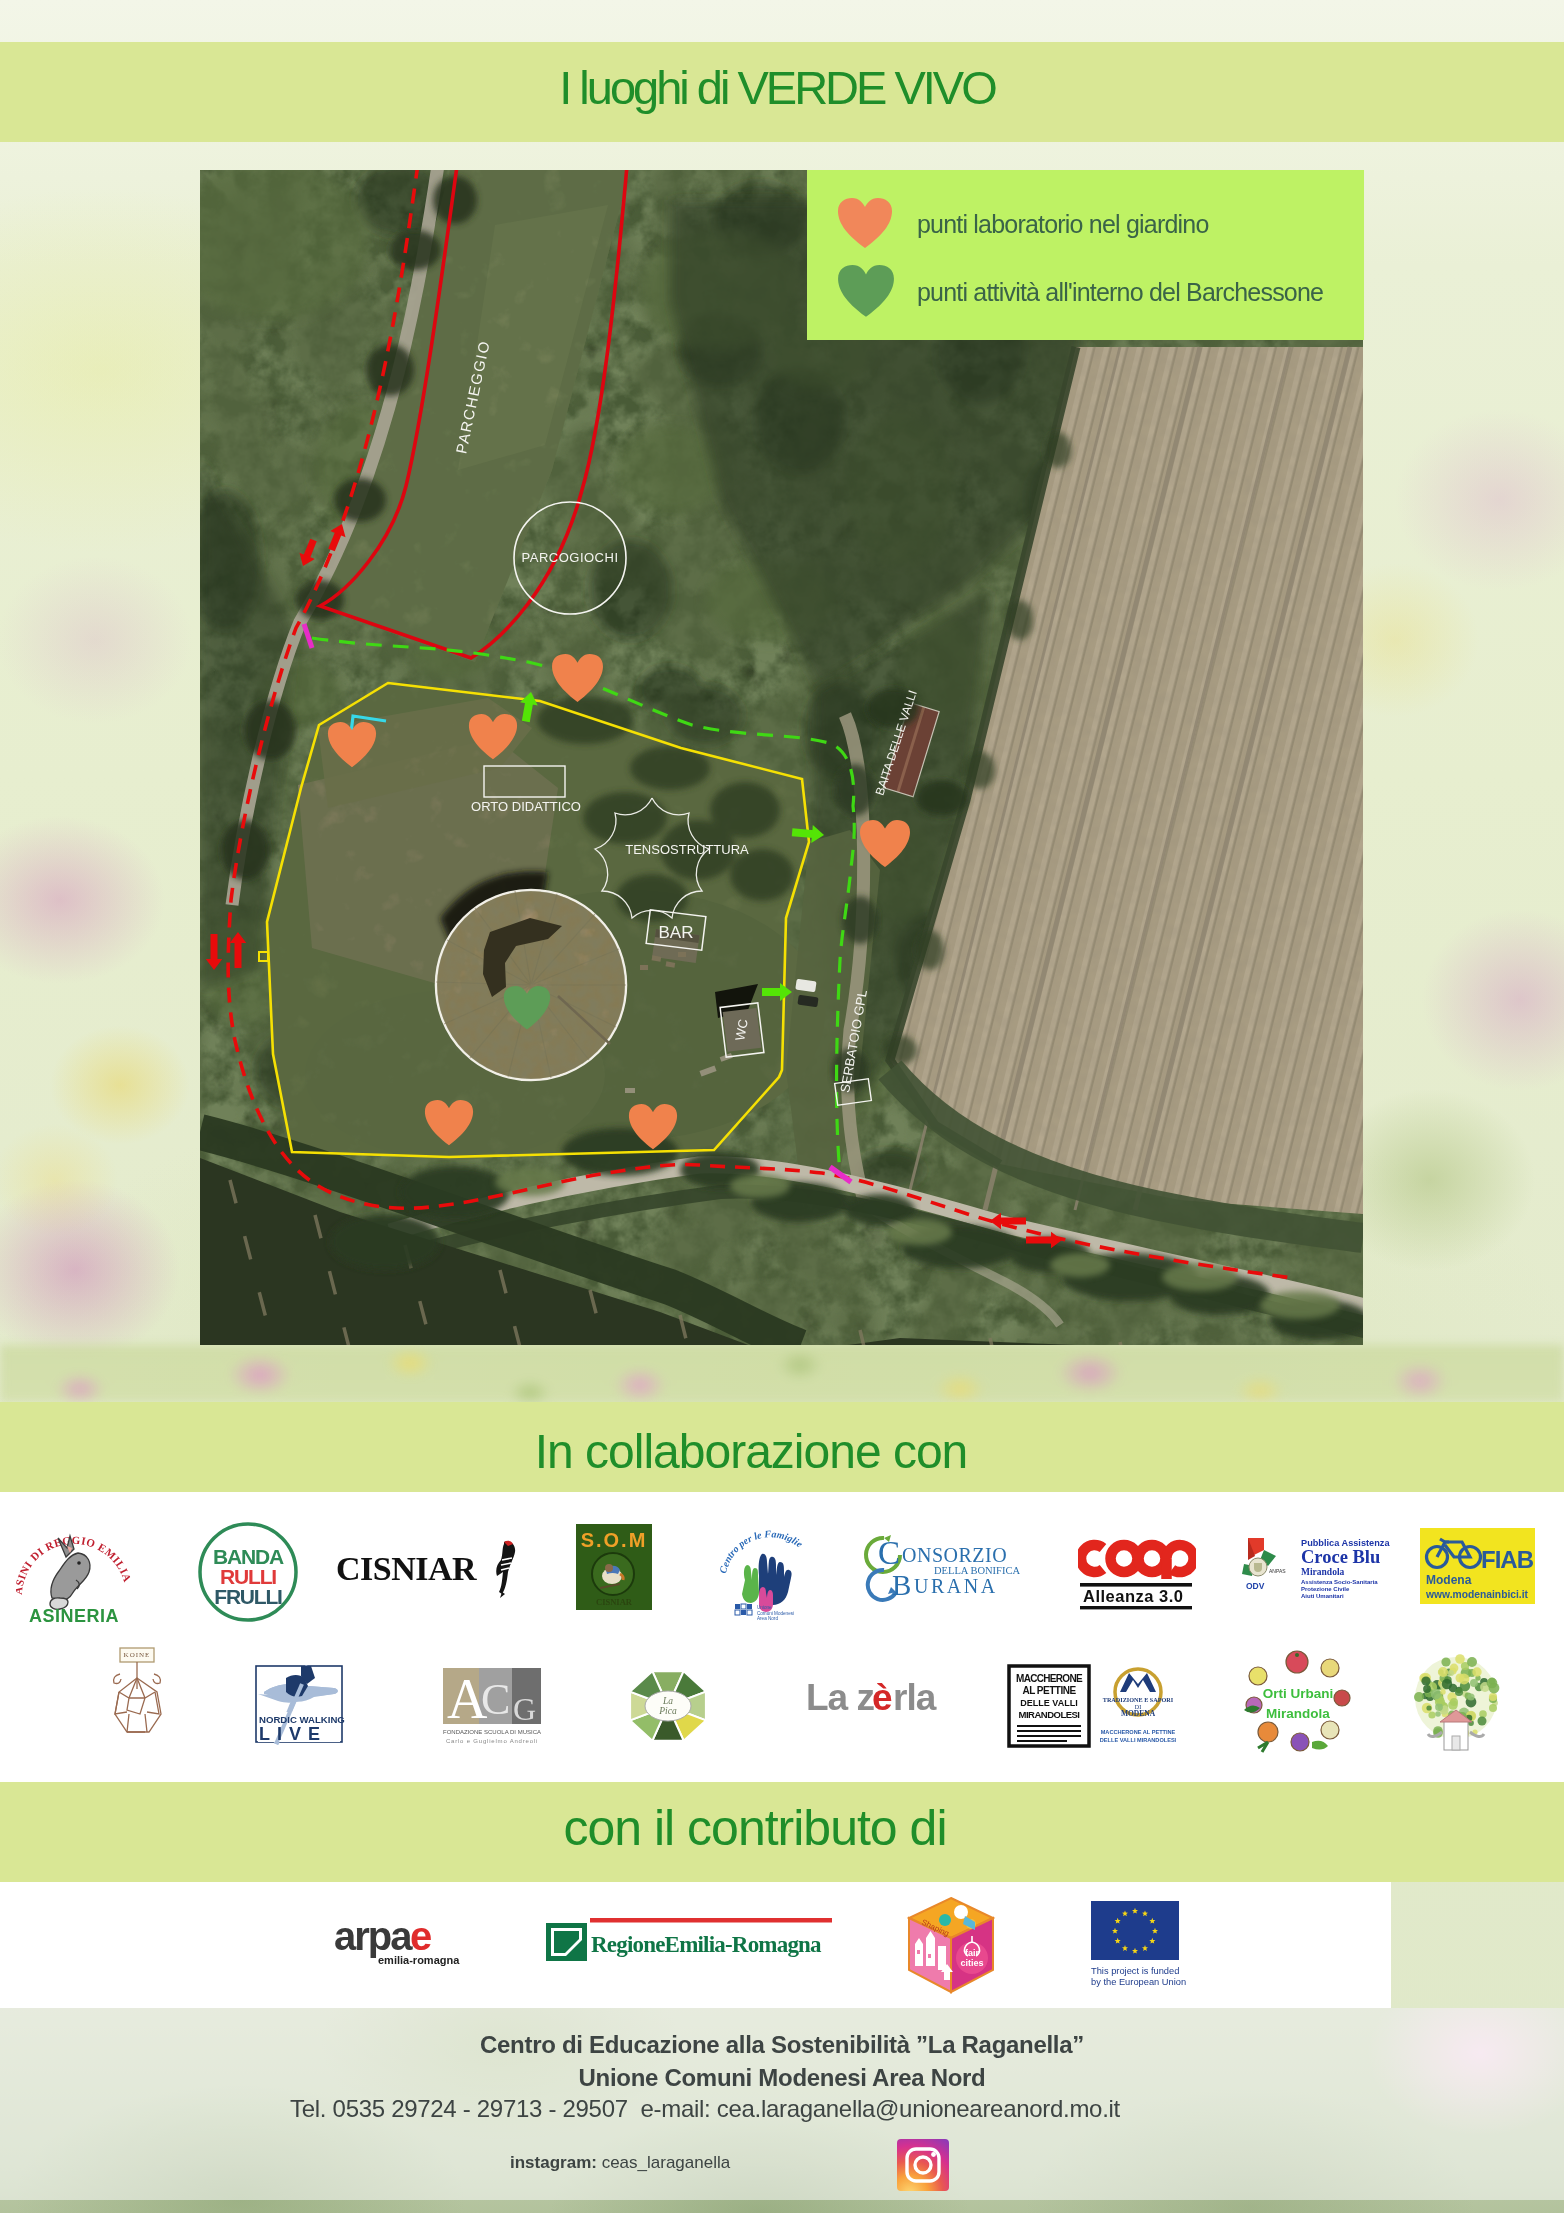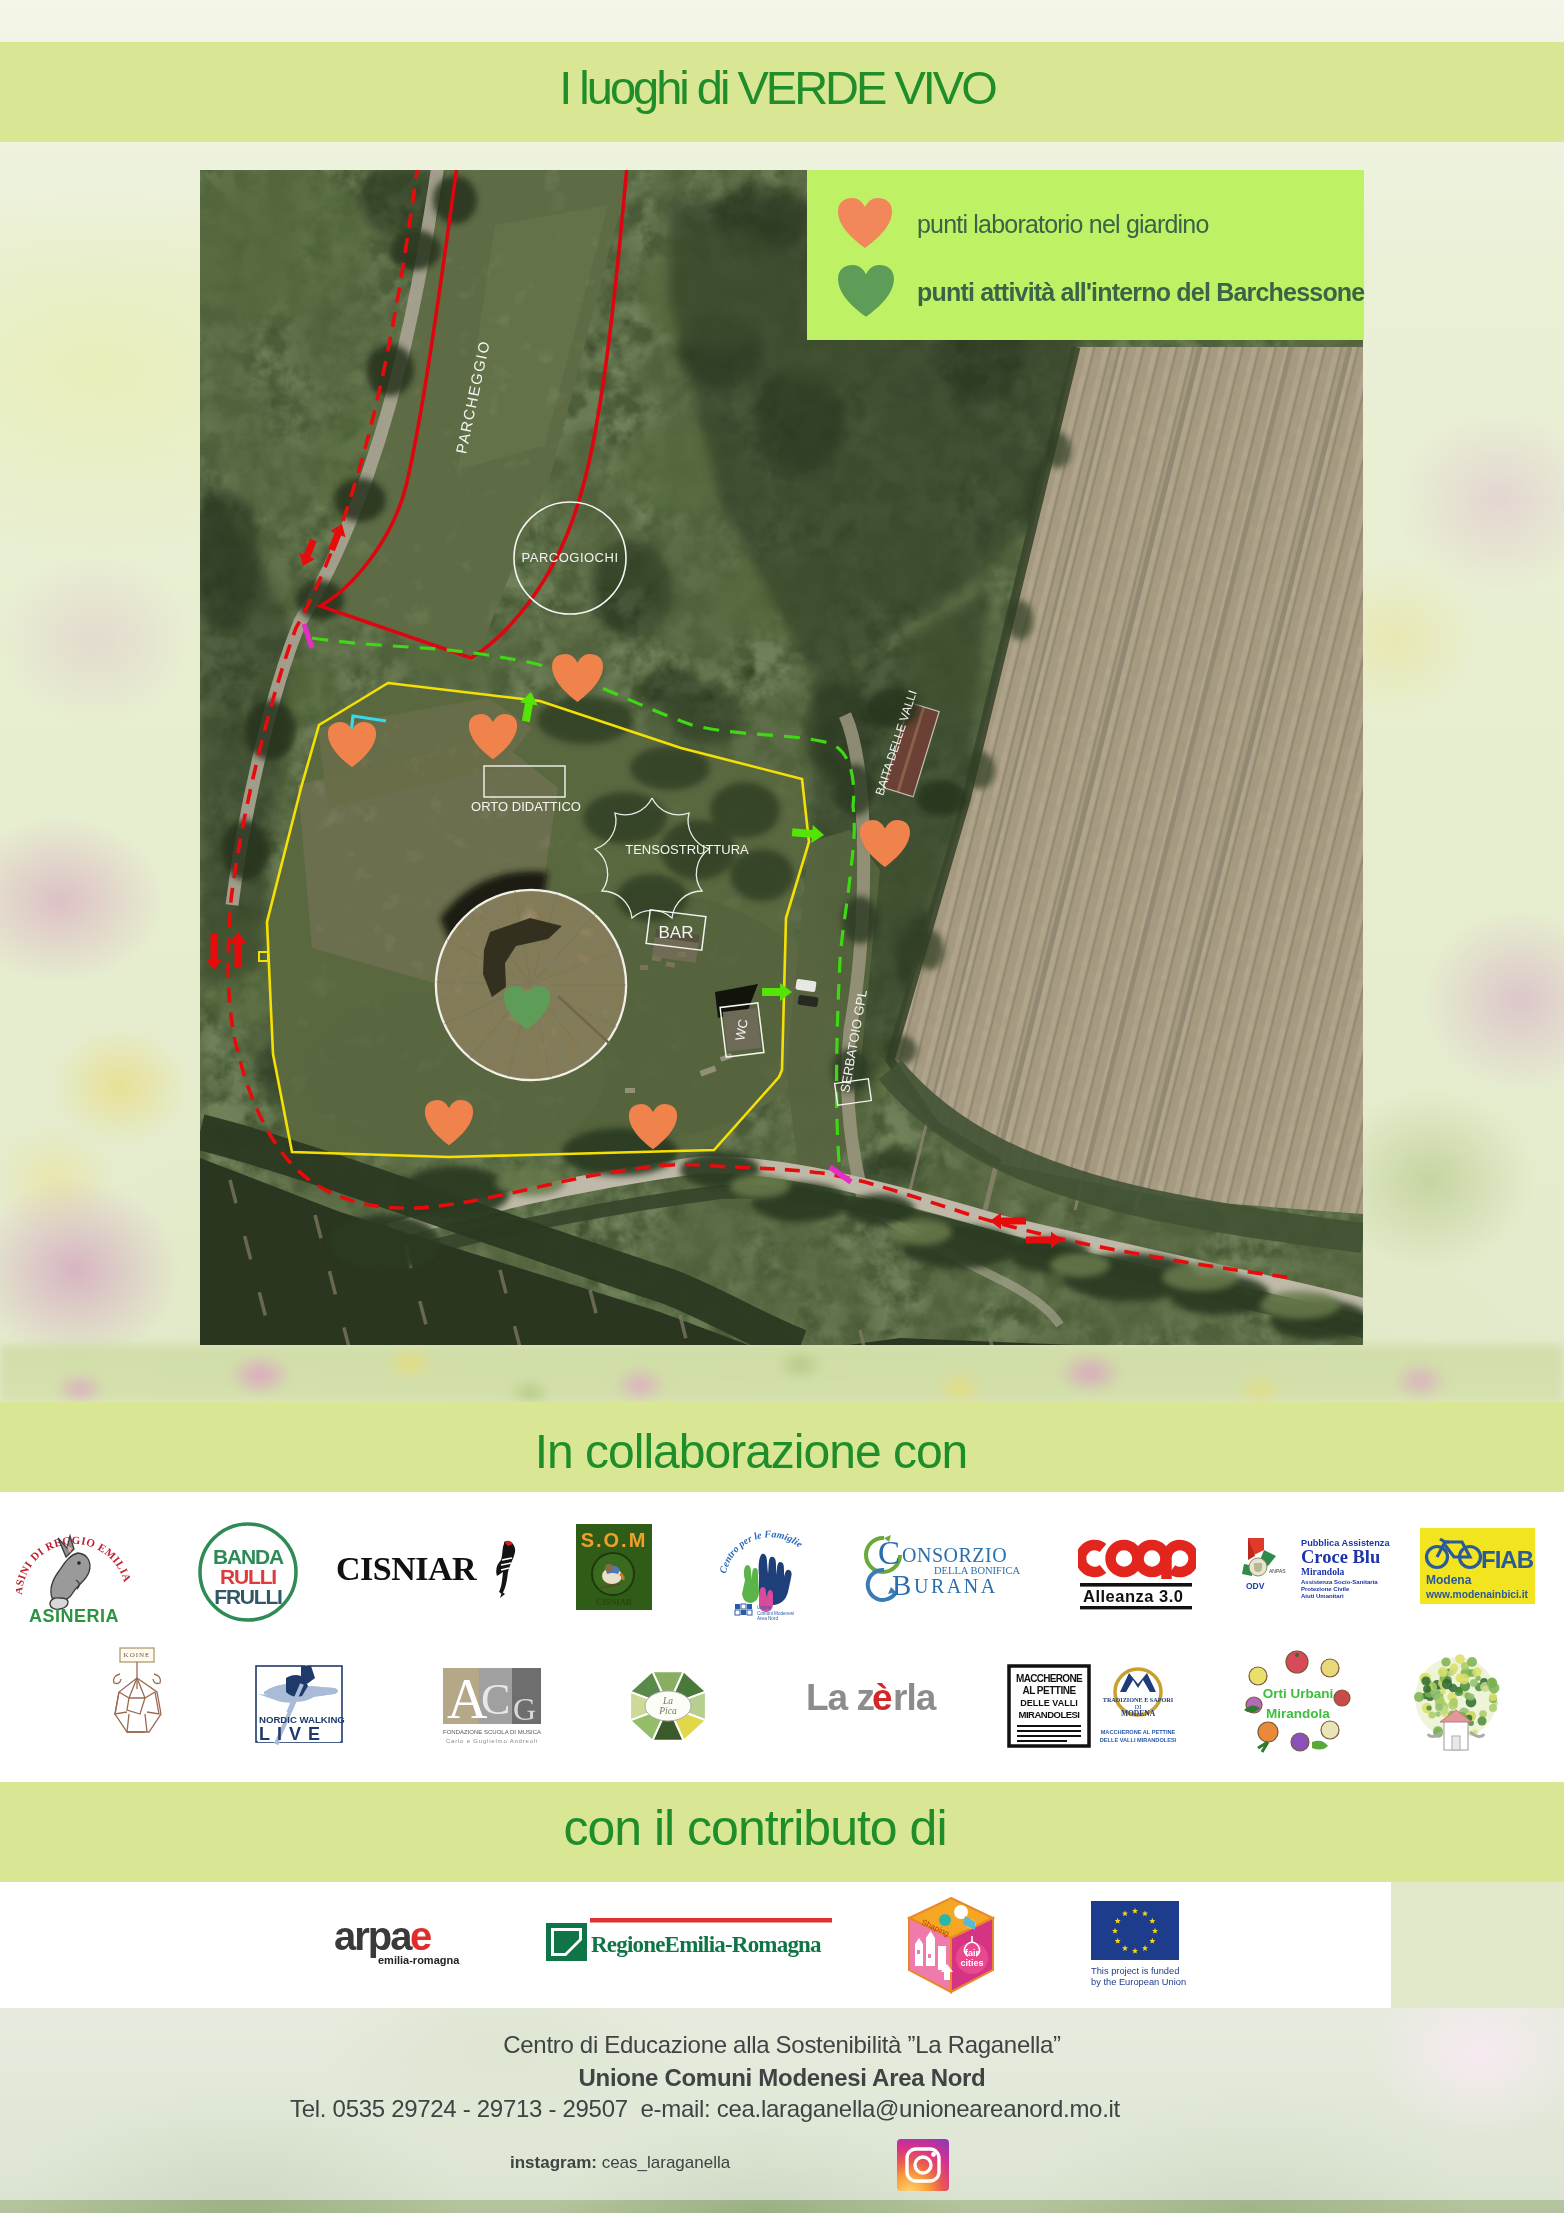--- a/index.html
+++ b/index.html
@@ -444,21 +444,21 @@
   <svg class="abs" style="left:29px;top:27px;" width="58" height="54" viewBox="0 0 58 54">
     <path d="M29 51 C8 36 2 24 2 14 C2 5 9 1 16 1 C23 1 27 6 29 10 C31 6 35 1 42 1 C49 1 56 5 56 14 C56 24 50 36 29 51 Z" fill="#f1875a"></path>
   </svg>
 
   <div class="abs" style="left:110px;top:40px;font-size:25px;color:#3a6348;letter-spacing:-0.8px;white-space:nowrap;">punti laboratorio nel giardino</div>
 
   <svg class="abs" style="left:29px;top:94px;" width="60" height="56" viewBox="0 0 58 54">
     <path d="M29 51 C8 36 2 24 2 14 C2 5 9 1 16 1 C23 1 27 6 29 10 C31 6 35 1 42 1 C49 1 56 5 56 14 C56 24 50 36 29 51 Z" fill="#5d9d57"></path>
   </svg>
 
-  <div class="abs" style="left:110px;top:108px;font-size:25px;color:#3a6348;letter-spacing:-0.8px;white-space:nowrap;font-weight:bold;">punti attività all'interno del Barchessone</div>
+  <div class="abs" style="left:110px;top:108px;font-size:25px;color:#3a6348;letter-spacing:-0.8px;white-space:nowrap;">punti attività all'interno del Barchessone</div>
 </div>
 
 <div class="abs" id="banner2" style="left:0;top:1402px;width:1564px;height:90px;background:#d9e795;"></div>
 
 <div class="abs" style="left:-31px;top:1424px;width:1564px;text-align:center;font-size:48px;color:#1f8e2a;letter-spacing:-1px;">In collaborazione con</div>
 
 <div class="abs" id="logos1" style="left:0;top:1492px;width:1564px;height:290px;background:#ffffff;">
 
 <svg class="abs" style="left:16px;top:38px" width="116" height="98" viewBox="0 0 116 98">
  <defs>
@@ -856,21 +856,21 @@
   background:
    radial-gradient(150px 110px at 1480px 45px, rgba(240,212,228,.95), rgba(240,212,228,0) 75%),
    radial-gradient(300px 150px at 240px 190px, rgba(125,152,98,.42), rgba(125,152,98,0) 75%),
    radial-gradient(280px 140px at 760px 205px, rgba(118,146,94,.4), rgba(118,146,94,0) 75%),
    radial-gradient(300px 160px at 1250px 200px, rgba(128,152,102,.35), rgba(128,152,102,0) 75%),
    radial-gradient(240px 130px at 500px 35px, rgba(165,183,125,.4), rgba(165,183,125,0) 75%),
    linear-gradient(180deg,#ccd6ba 0%, #c4d1b0 40%, #bccaa8 78%, #b2c29c 100%);">
 
   <div class="abs" style="left:0;top:0;width:1564px;height:192px;background:rgba(255,255,255,0.52);"></div>
 
-  <div class="abs" style="left:0;top:23px;width:1564px;text-align:center;font-size:24px;font-weight:normal;color:#3d4443;letter-spacing:-0.3px;">Centro di Educazione alla Sostenibilità ”La Raganella”</div>
+  <div class="abs" style="left:0;top:23px;width:1564px;text-align:center;font-size:24px;font-weight:bold;color:#3d4443;letter-spacing:-0.3px;">Centro di Educazione alla Sostenibilità ”La Raganella”</div>
 
   <div class="abs" style="left:0;top:56px;width:1564px;text-align:center;font-size:24px;font-weight:bold;color:#3d4443;letter-spacing:-0.3px;">Unione Comuni Modenesi Area Nord</div>
 
   <div class="abs" style="left:0;top:87px;width:1410px;text-align:center;font-size:24px;color:#3d4443;letter-spacing:-0.3px;">Tel. 0535 29724 - 29713 - 29507&nbsp;&nbsp;e-mail: cea.laraganella@unioneareanord.mo.it</div>
 
   <div class="abs" style="left:510px;top:145px;font-size:17px;color:#3d4443;"><b>instagram:</b> ceas_laraganella</div>
 
   <svg class="abs" style="left:895px;top:129px;" width="56" height="56" viewBox="0 0 56 56">
     <defs>
       <radialGradient id="iggrad" cx="0.25" cy="1.05" r="1.4">

